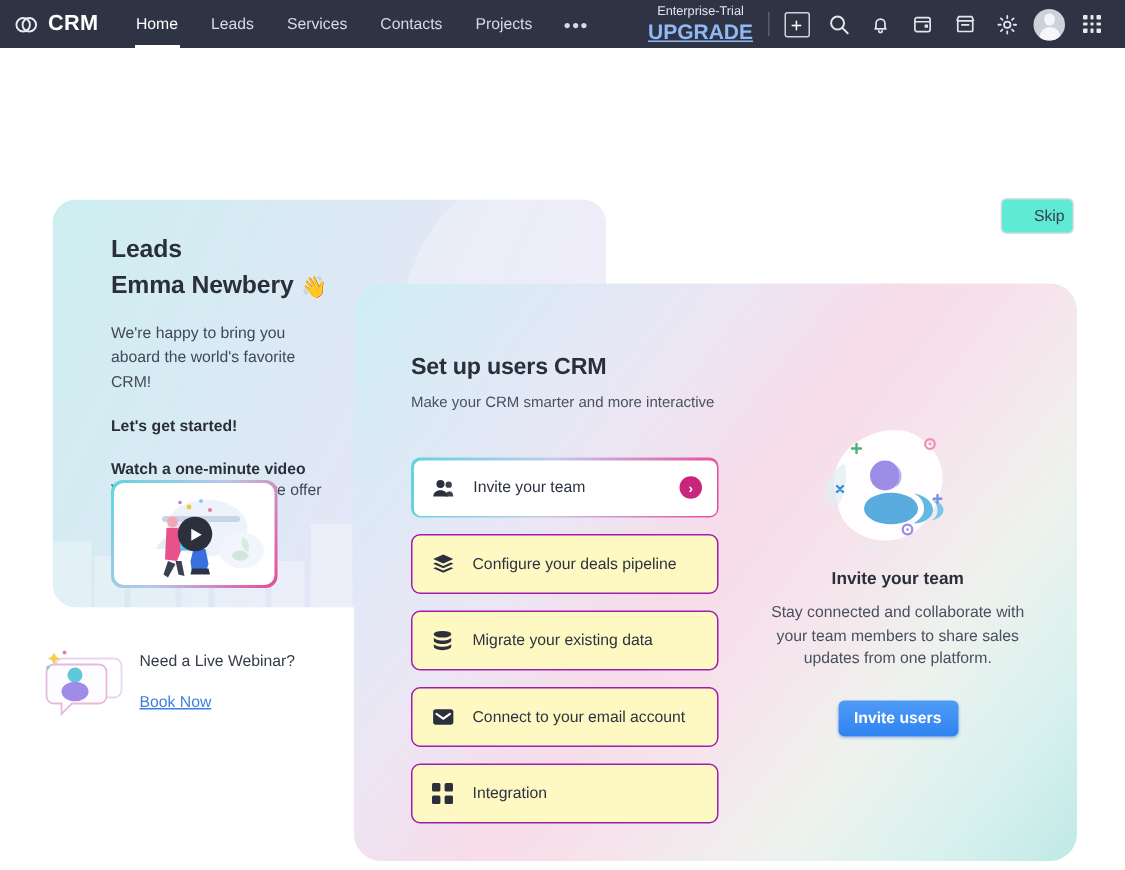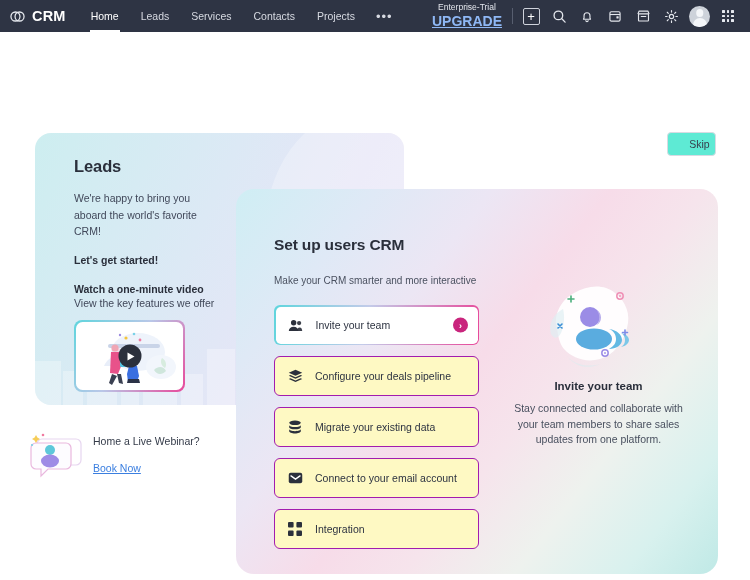--- a/index.html
+++ b/index.html
@@ -207,21 +207,21 @@
         #f6e4ec 60%,
         #eef2ee 74%,
         #d8f1ee 88%,
         #bfe9e6 100%);
     overflow: hidden;
   }
   .setup-left { position: absolute; left: 38px; top: 47px; width: 205px; }
   .setup-title {
     color: #2a2f3b; font-size: 15.5px; font-weight: bold; letter-spacing: -.15px;
   }
-  .setup-sub { color: #4a5160; font-size: 10px; margin-top: 21px; }
+  .setup-sub { color: #4a5160; font-size: 10px; margin-top: 9px; }
 
   .setup-list { position: absolute; left: 274px; top: 305px; }
   .list-item {
     width: 205px; height: 40px;
     background: #fef9c3; border: 1px solid #a21caf; border-radius: 6px;
     display: flex; align-items: center;
     margin-bottom: 11px; cursor: pointer;
     position: relative;
   }
   .list-item .li-icon {
@@ -389,20 +389,24 @@
       <rect x="232" y="33" width="30" height="45"></rect>
       <rect x="266" y="48" width="20" height="30"></rect>
       <rect x="290" y="28" width="32" height="50"></rect>
       <rect x="326" y="43" width="24" height="35"></rect>
       <rect x="354" y="36" width="15" height="42"></rect>
     </g>
   </svg>
 
   <div class="hello-inner">
     <div class="hello-h1">Leads</div>
+    <div class="hello-name">
+      <span>Emma Newbery</span>
+      <span class="wave">👋</span>
+    </div>
     <div class="hello-p">We're happy to bring you aboard the world's favorite CRM!</div>
     <div class="hello-strong">Let's get started!</div>
     <div class="hello-watch">Watch a one-minute video</div>
     <div class="hello-sub">View the key features we offer</div>
   </div>
 </div>
 
 <div class="video-thumb">
   <div class="video-inner">
     <svg viewBox="0 0 111 72" width="111" height="72">
@@ -434,21 +438,21 @@
   <svg width="55" height="50" viewBox="0 0 55 50">
     <path d="M14 10h34a5 5 0 0 1 5 5v16a5 5 0 0 1-5 5H14a5 5 0 0 1-5-5V15a5 5 0 0 1 5-5z" fill="#ffffff" stroke="#e7d6f0" stroke-width="1.2"></path>
     <path d="M8 14h30a5 5 0 0 1 5 5v16a5 5 0 0 1-5 5H20l-7 7v-7H8a5 5 0 0 1-5-5V19a5 5 0 0 1 5-5z" fill="#fdfcff" stroke="#e9b8de" stroke-width="1.2"></path>
     <circle cx="22" cy="21" r="5" fill="#5ec8da"></circle>
     <ellipse cx="22" cy="32" rx="9" ry="6.5" fill="#9e8ce6"></ellipse>
     <path d="M8 6l1.4 2.6L12 10l-2.6 1.4L8 14l-1.4-2.6L4 10l2.6-1.4z" fill="#f4c43a" opacity=".85"></path>
     <circle cx="15" cy="6" r="1.3" fill="#f07aa0"></circle>
     <circle cx="4" cy="16" r="1.1" fill="#7ad2e8"></circle>
   </svg>
   <div class="webinar-text">
-    <div class="webinar-title">Home a Live Webinar?</div>
+    <div class="webinar-title">Need a Live Webinar?</div>
     <span class="webinar-link">Book Now</span>
   </div>
 </div>
 
 <div class="setup-card">
   <div class="setup-left">
     <div class="setup-title">Set up users CRM</div>
     <div class="setup-sub">Make your CRM smarter and more interactive</div>
   </div>
 </div>
@@ -530,13 +534,14 @@
       <path d="M86 54v5M83.5 56.5h5" stroke="#7e8ce8" stroke-width="1.6"></path>
       <path d="M19 48l4 4M23 48l-4 4" stroke="#3a8ed6" stroke-width="1.6"></path>
     </g>
     <circle cx="81" cy="20" r="3.2" fill="none" stroke="#ef8fb5" stroke-width="1.5"></circle>
     <circle cx="66" cy="77" r="3.2" fill="none" stroke="#9b8ce6" stroke-width="1.5"></circle>
     <circle cx="81" cy="20" r=".9" fill="#ef8fb5"></circle>
     <circle cx="66" cy="77" r=".9" fill="#9b8ce6"></circle>
   </svg>
   <div class="promo-title">Invite your team</div>
   <div class="promo-desc">Stay connected and collaborate with your team members to share sales updates from one platform.</div>
+  <div class="invite-btn">Invite users</div>
 </div>
 
 </body></html>

